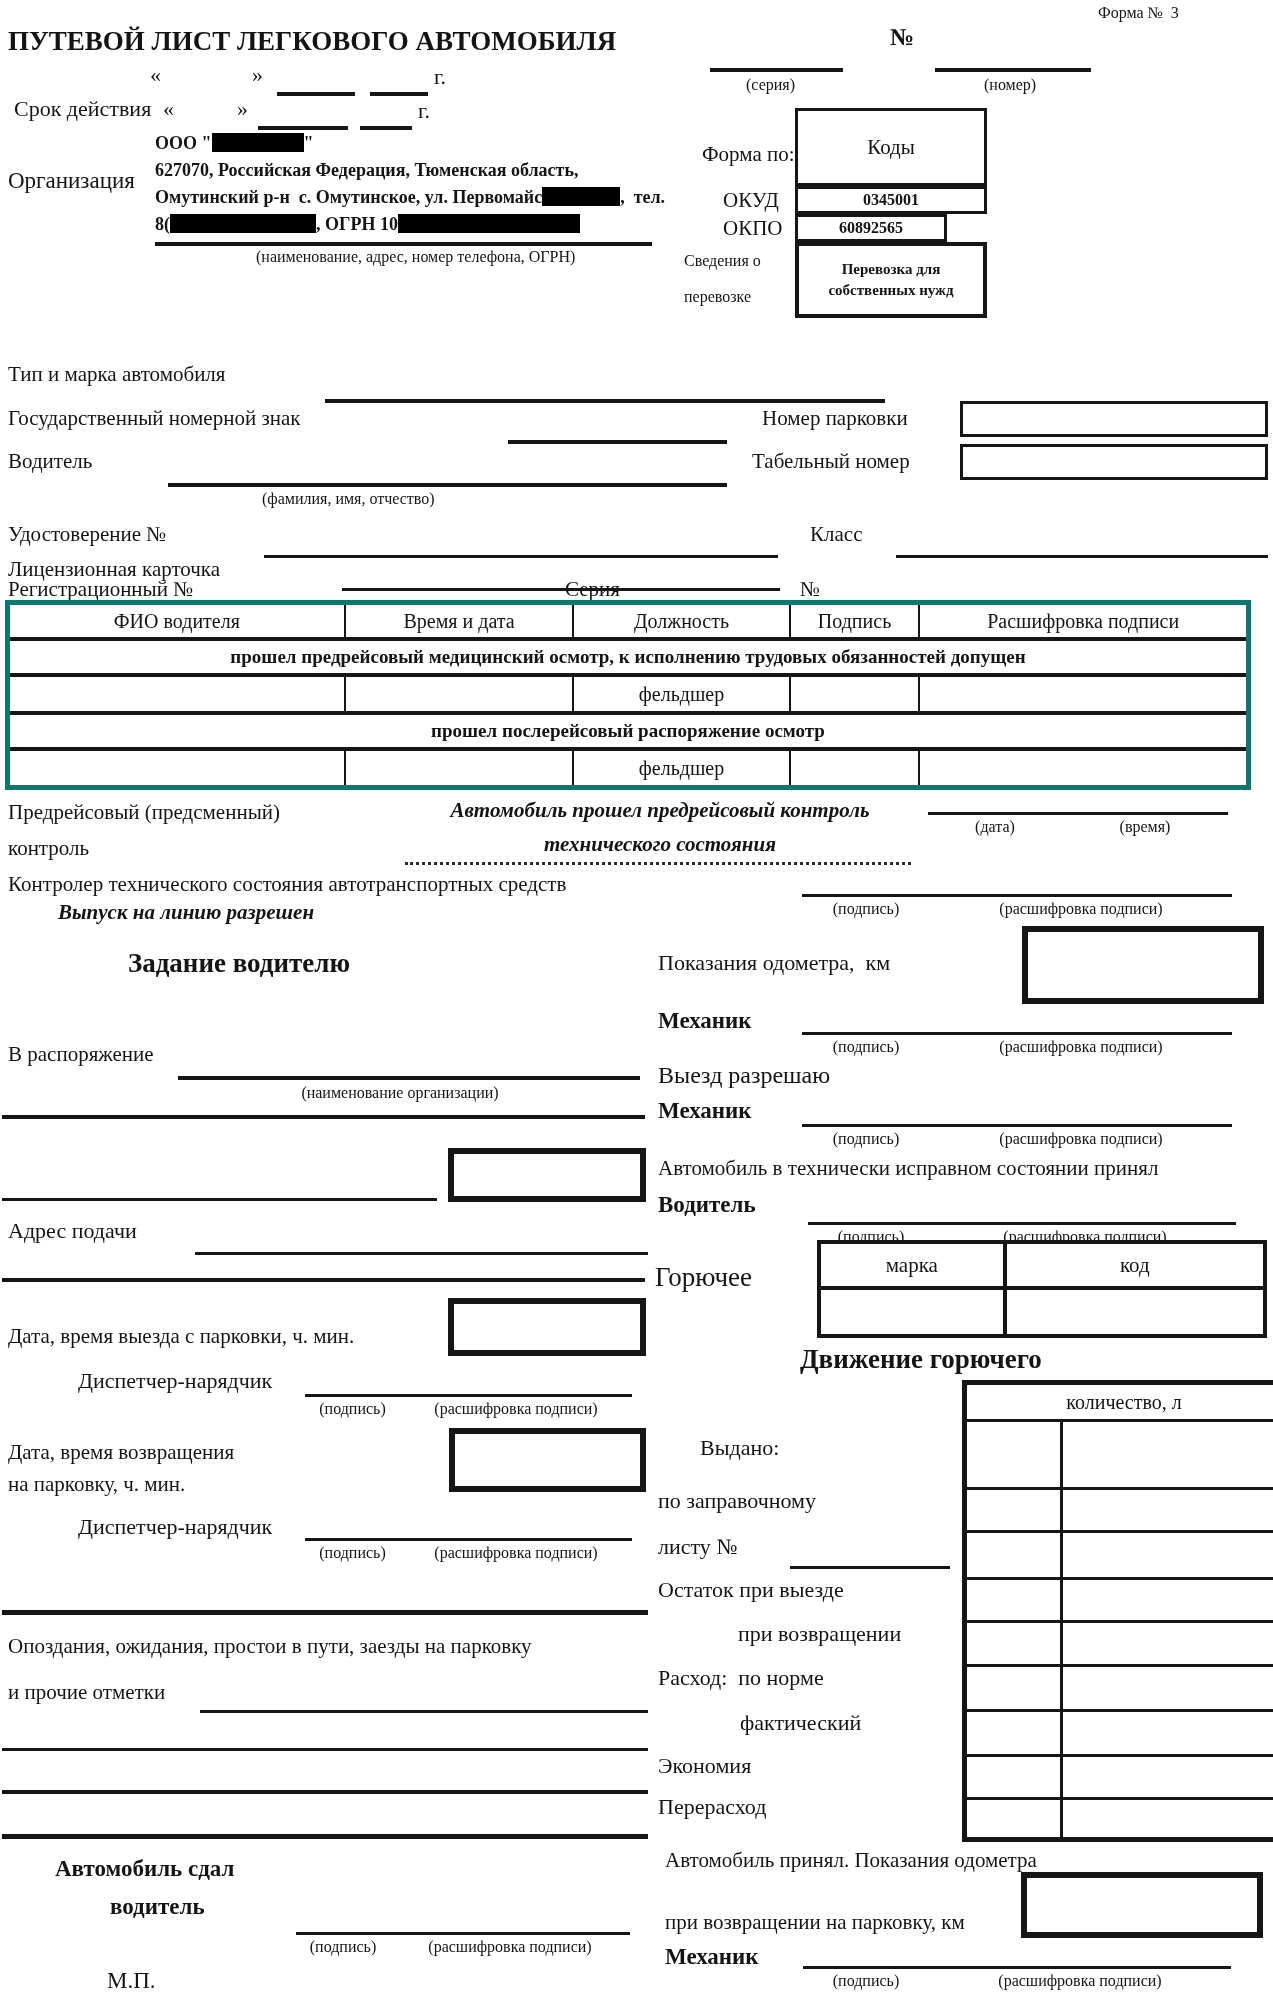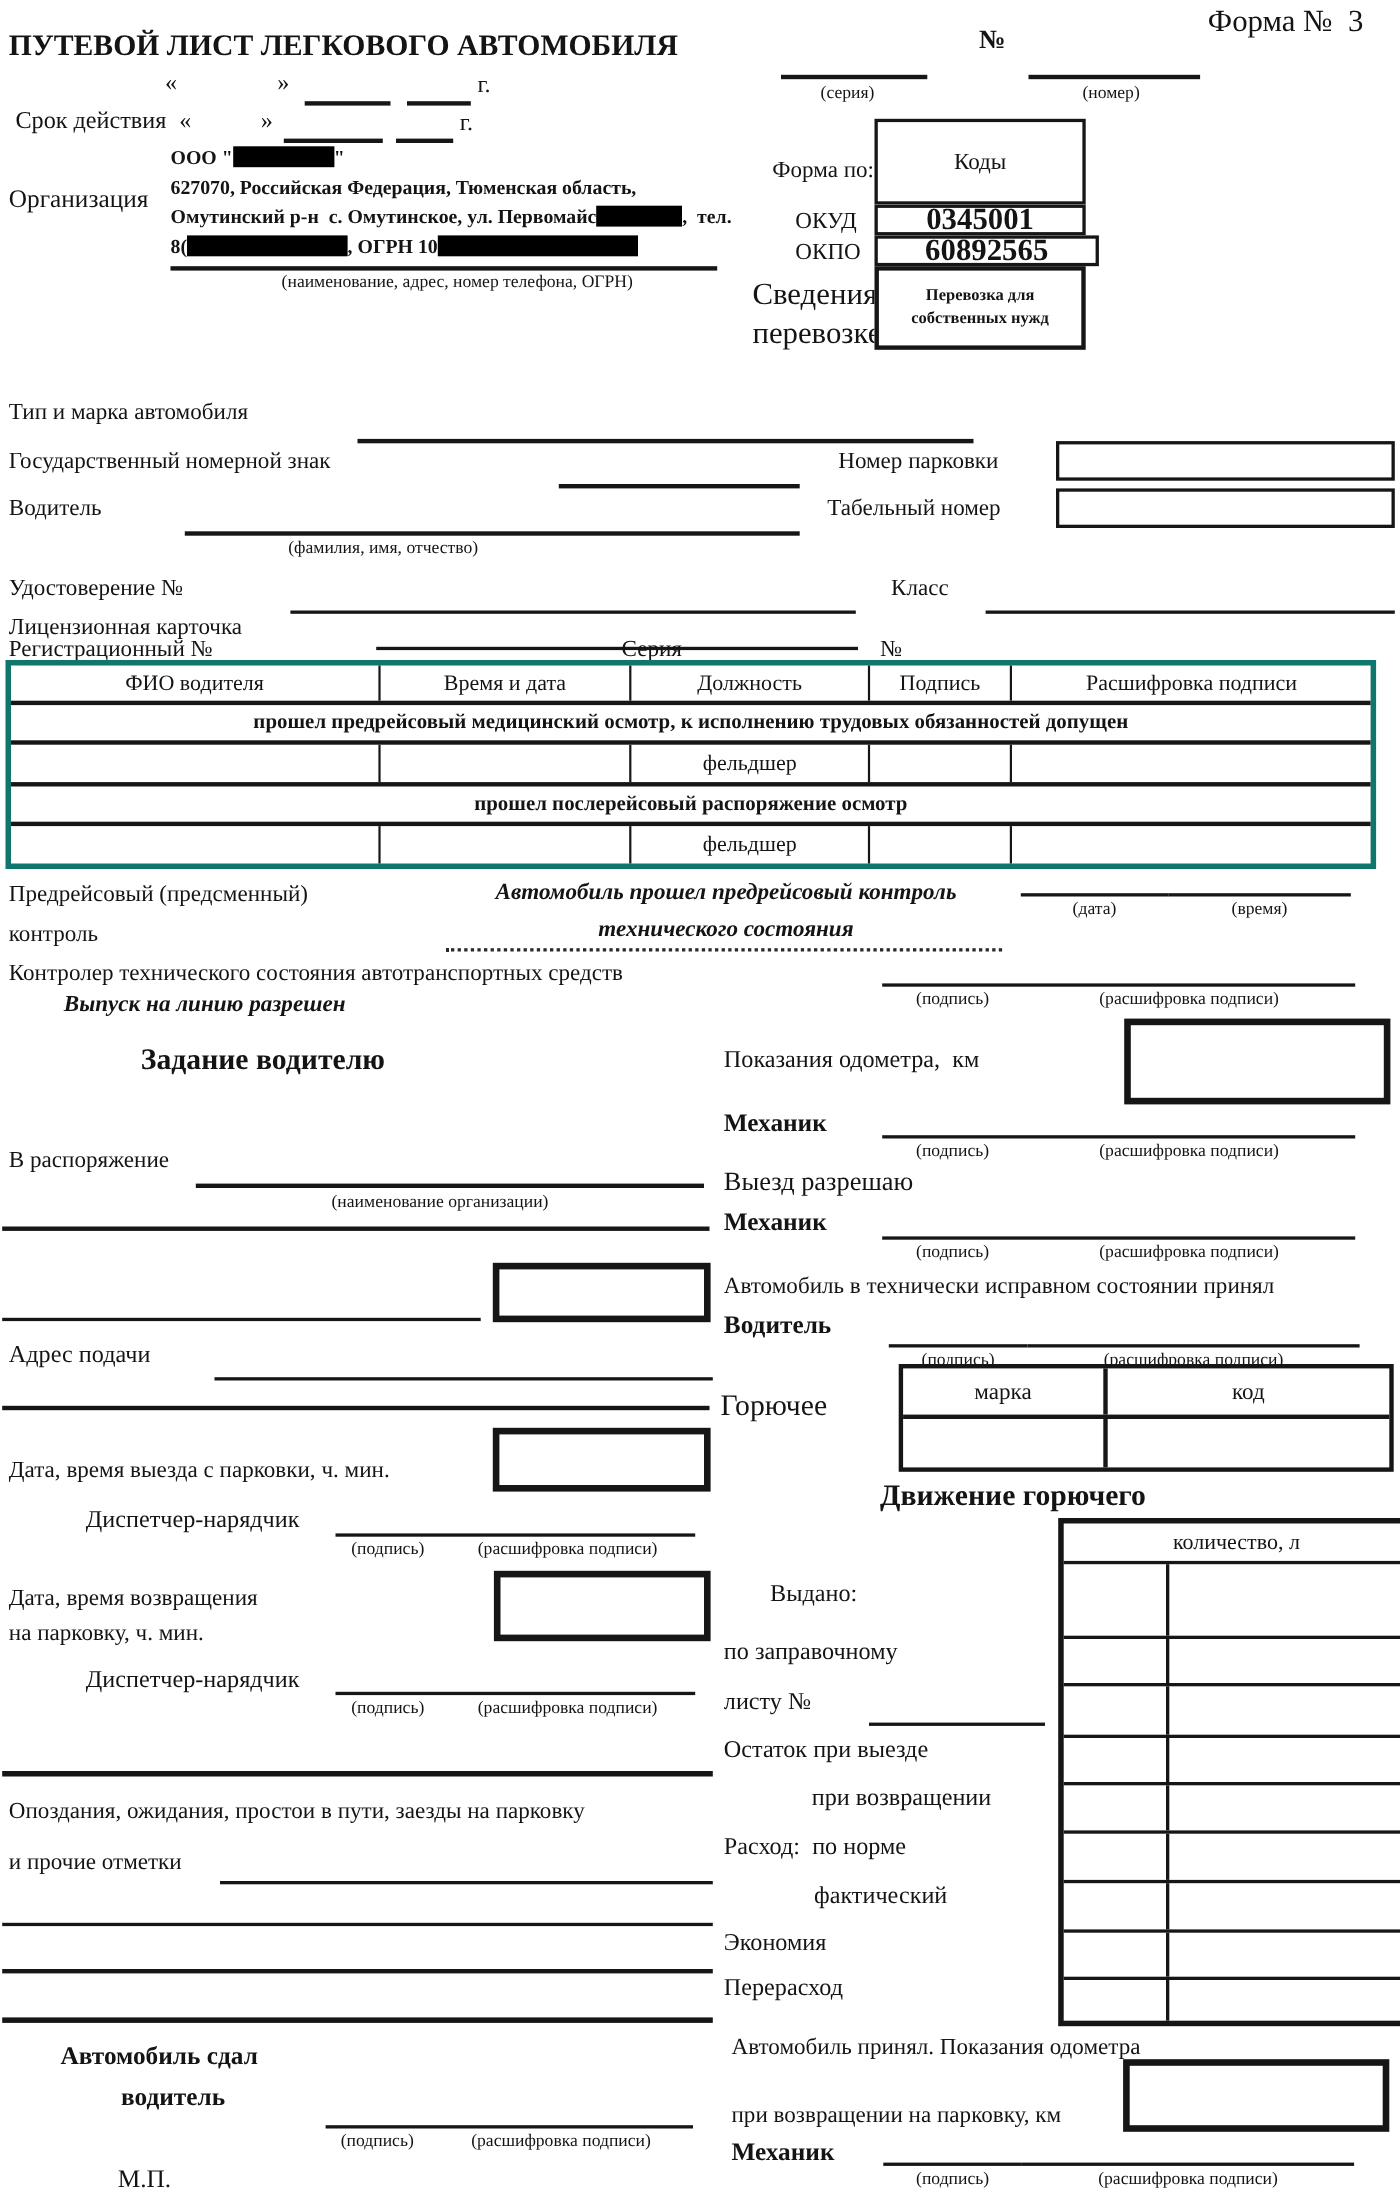--- a/index.html
+++ b/index.html
@@ -2,21 +2,21 @@
 <html lang="ru"><head>
 <meta charset="utf-8">
 <style>
   html,body{margin:0;padding:0;background:#e8e8e8;}
   .page{
     position:relative;width:1273px;height:2000px;background:#ffffff;
     font-family:"Liberation Serif","DejaVu Serif",serif;color:#141414;
     overflow:hidden;margin:0 auto;
   }
   .t{position:absolute;white-space:pre;font-size:21px;line-height:1.15;}
-  .f15{font-size:15px}.f16{font-size:16px}.f18{font-size:18px}.f20{font-size:28px}
+  .f15{font-size:15px}.f16{font-size:16px}.f18{font-size:18px}.f20{font-size:16px}
   .f22{font-size:22px}.f23{font-size:23px}.f24{font-size:24px}.f27{font-size:27px}
   .b{font-weight:700}.i{font-style:italic}
   .ctr{text-align:center;white-space:normal}
   .ln{position:absolute;background:#161616;height:3px}
   .h4{height:4px}.h5{height:5px}
   .dot{position:absolute;height:0;border-top:3px dotted #2a2a2a}
   .bx{position:absolute;background:#fff;border:5px solid #161616;box-sizing:border-box}
   .bw3{border-width:3px}.bw4{border-width:4px}.bw6{border-width:6px}
   .cell{display:flex;align-items:center;justify-content:center}
   .redact{display:inline-block;background:#000;height:19px;vertical-align:-3px}
@@ -86,21 +86,21 @@
 
   <div class="t" style="left:702px;top:142px">Форма по:</div>
   <div class="bx bw3 cell" style="left:795px;top:108px;width:192px;height:78px;font-size:21px">
       <span>Коды</span>
     </div>
   <div class="t" style="left:723px;top:188px">ОКУД</div>
   <div class="bx bw3 cell b f20" style="left:795px;top:186px;width:192px;height:28px">
       <span>0345001</span>
     </div>
   <div class="t" style="left:723px;top:216px">ОКПО</div>
-  <div class="bx bw3 cell b f20" style="left:795px;top:214px;width:204px;height:28px">
+  <div class="bx bw3 cell b f20" style="left:795px;top:214px;width:152px;height:28px">
       <span>60892565</span>
     </div>
   <div class="t f20" style="left:684px;top:252px">Сведения о</div>
   <div class="t f20" style="left:684px;top:288px">перевозке</div>
   <div class="bx bw4 cell b" style="left:795px;top:242px;width:192px;height:76px">
       <span class="ctr f15" style="line-height:1.4">Перевозка для собственных нужд</span>
     </div>
 
   <div class="t" style="left:8px;top:362px">Тип и марка автомобиля</div>
   <div class="ln h4" style="left:325px;top:399px;width:560px"></div>

